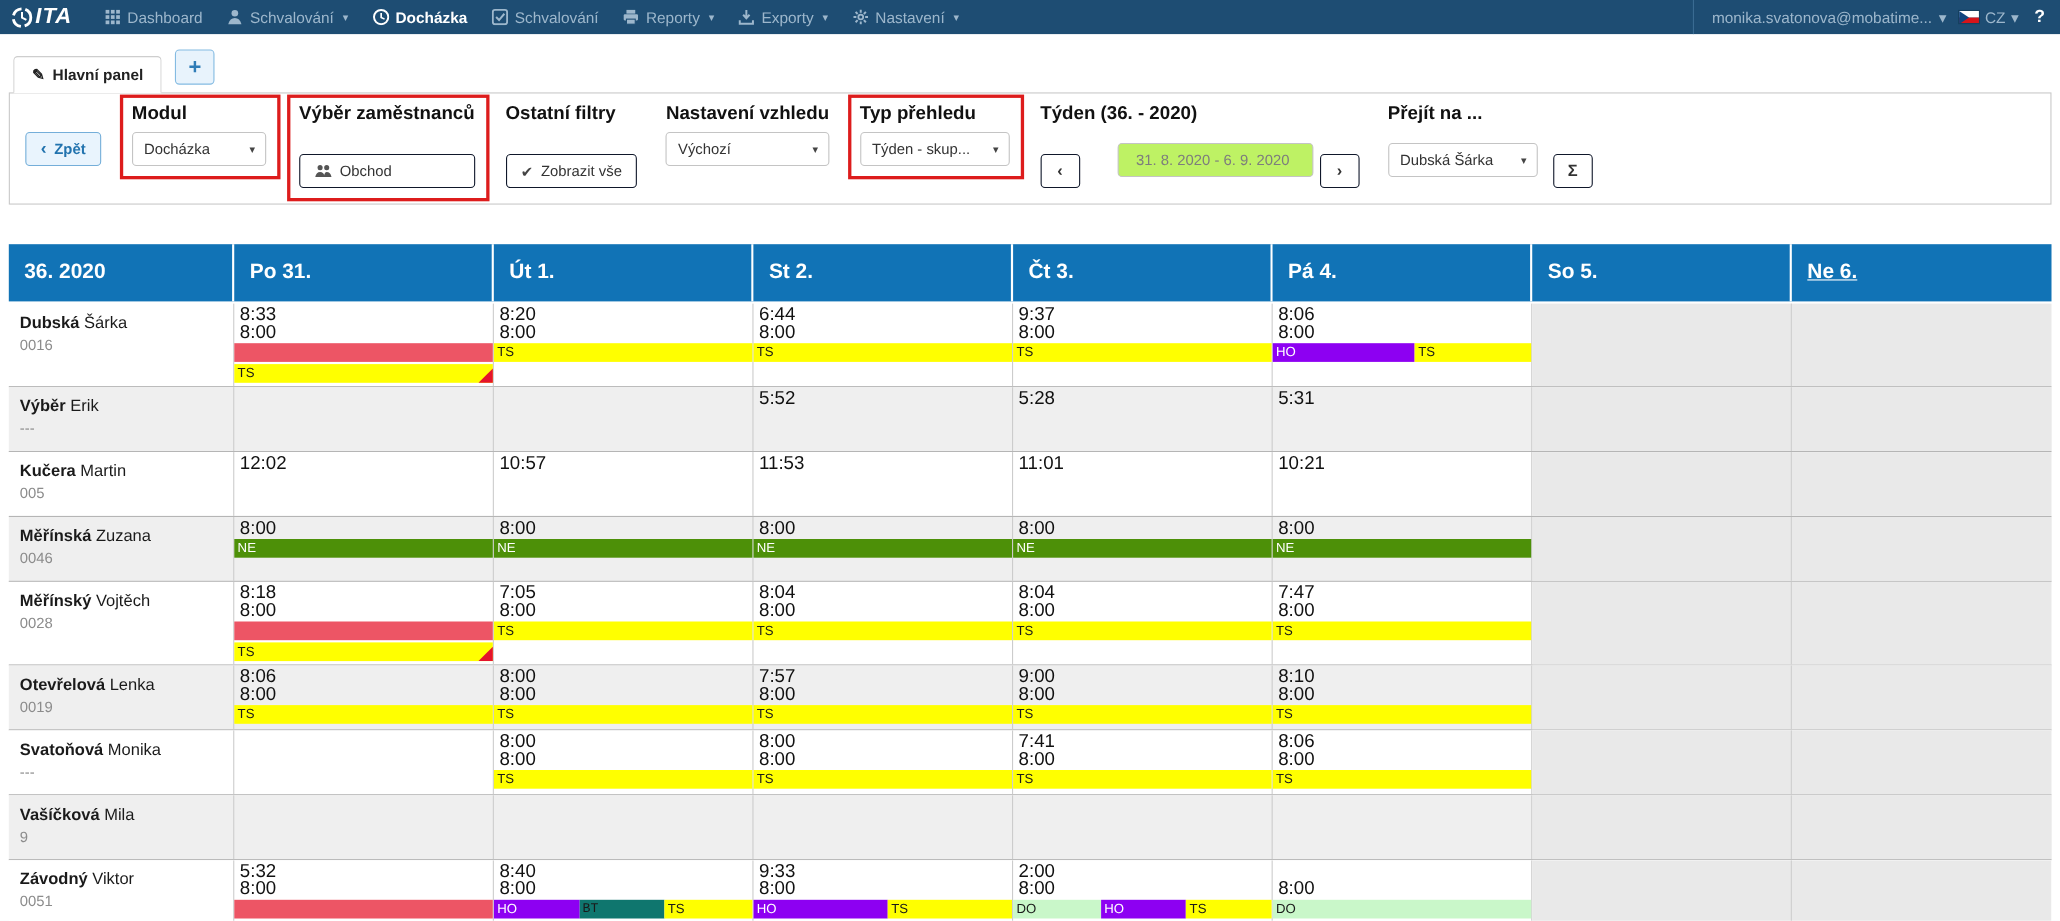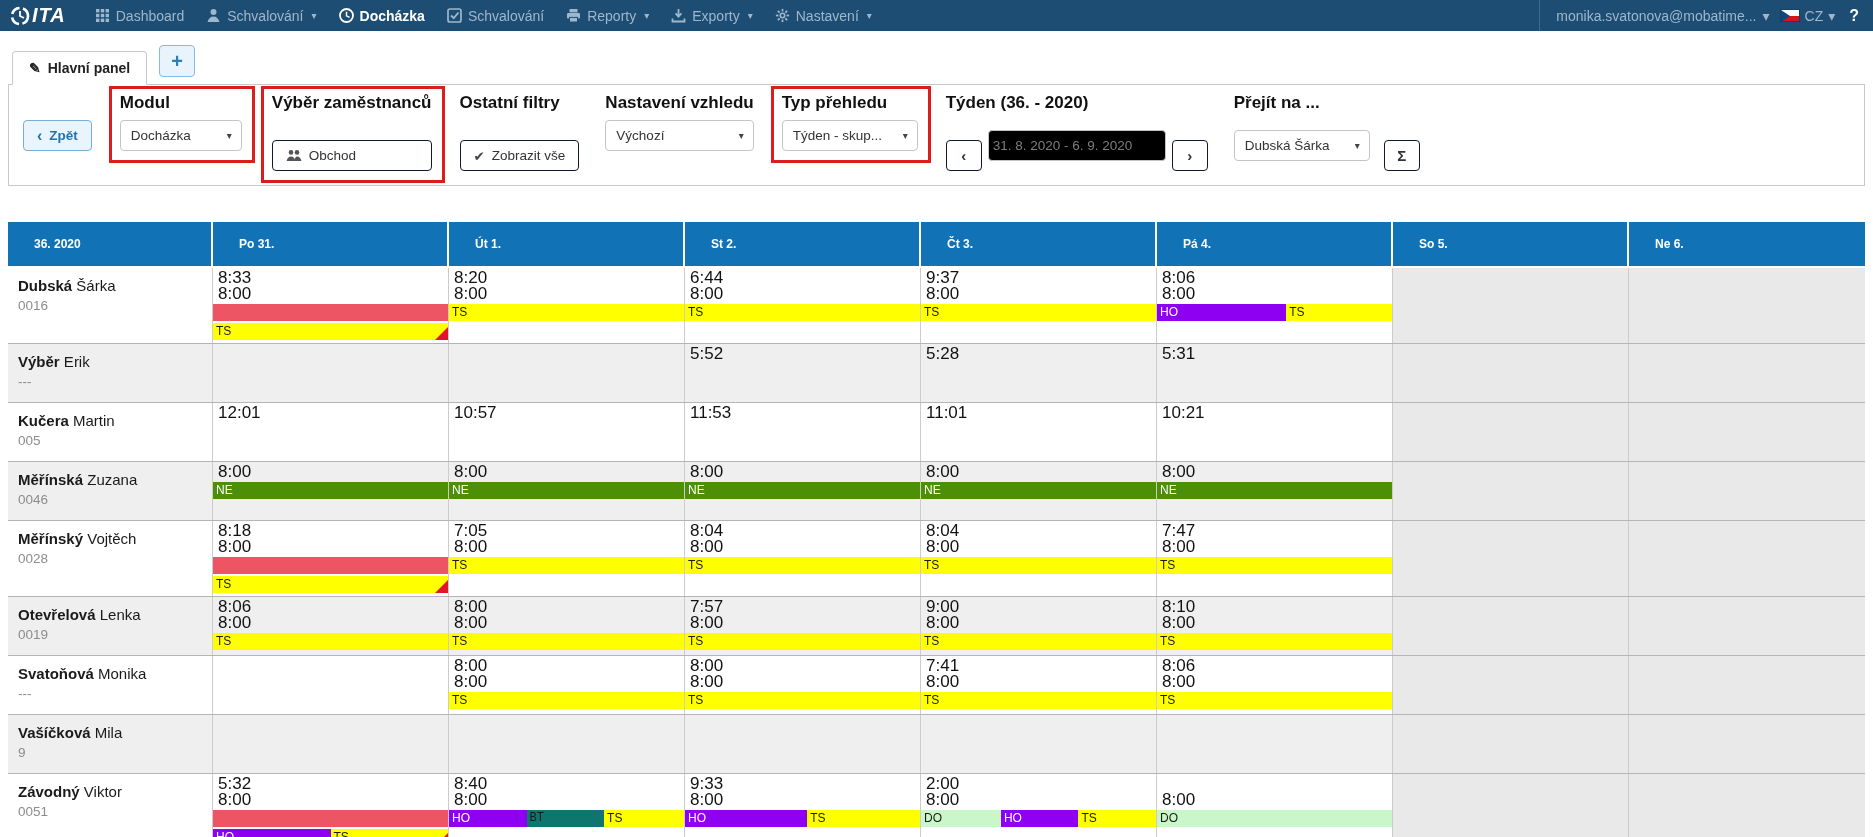--- a/index.html
+++ b/index.html
@@ -65,35 +65,35 @@
     background:#e9f4fd; border:1px solid #74aed9; color:#2273ae; font-weight:bold; margin-top:27px;
   }
   .btn-back .chev { font-size:16px; font-weight:bold; }
   .sel {
     height:31px; background:#fff; border:1px solid #c4c4c4; border-radius:4px;
     display:flex; align-items:center; justify-content:space-between; padding:0 9px 0 10px;
     font-size:13.5px; color:#333; cursor:pointer; white-space:nowrap;
   }
   .sel .caret { font-size:10px; color:#444; margin-left:14px; }
   .datebox {
-    height:31px; min-width:178px; border:1px solid #c4c4c4; border-radius:4px; background:#000000;
-    display:flex; align-items:center; padding:0 4px; color:#7d7d7d; font-size:13.5px; cursor:text;
+    height:31px; min-width:178px; border:1px solid #c4c4c4; border-radius:4px; background:#bef264;
+    display:flex; align-items:center; padding:0 16px; color:#7d7d7d; font-size:13.5px; cursor:text;margin-left:28px;
   }
   .navbtn { width:36px; justify-content:center; font-weight:bold; color:#333; font-size:15px; padding:0;}
   .sigma { width:36px; justify-content:center; font-weight:bold; font-size:15px; padding:0; margin-left:8px;}
 
   
   .table-wrap { margin:36px 8px 0 8px; }
   .trow { display:grid; grid-template-columns:205px repeat(7, 1fr); }
   .thead { margin-bottom:2px; }
   .th {
-    background:#1173b6; color:#fff; font-weight:bold; font-size:12px;
-    padding:15px 26px; border-right:2px solid #fff; white-space:nowrap;
-  }
-  .th:last-child { border-right:none; }
+    background:#1173b6; color:#fff; font-weight:bold; font-size:19px;
+    padding:15px 14px; border-right:2px solid #fff; white-space:nowrap;
+  }
+  .th:last-child { border-right:none;text-decoration:underline; }
   .row { border-bottom:1px solid #b5b5b5; background:#fff; }
   .row.odd { background:#efefef; }
   .row.clipped { max-height:66px; overflow:hidden; }
   .cell { border-right:1px solid #cccccc; position:relative; min-height:58px; padding-bottom:3px;}
   .cell:last-child { border-right:none; }
   .cell.wknd { background:#e9e9e9; }
   .namecell { padding:9px 10px 6px 10px; font-size:15px; color:#1a1a1a; }
   .namecell b { font-weight:bold; }
   .empcode { color:#8c8c8c; font-size:13.5px; margin-top:4px; }
   .times { padding:2px 0 0 5px; font-size:17px; color:#111; }
@@ -413,21 +413,21 @@
           <div class="cell wknd"></div>
           <div class="cell wknd"></div>
         </div>
         <div class="trow row">
           <div class="cell namecell">
             <div><b>Kučera</b> Martin</div>
             <div class="empcode">005</div>
           </div>
           <div class="cell">
             <div class="times">
-              <div class="tline">12:01</div>
+              <div class="tline">12:02</div>
             </div>
           </div>
           <div class="cell">
             <div class="times">
               <div class="tline">10:57</div>
             </div>
           </div>
           <div class="cell">
             <div class="times">
               <div class="tline">11:53</div>

